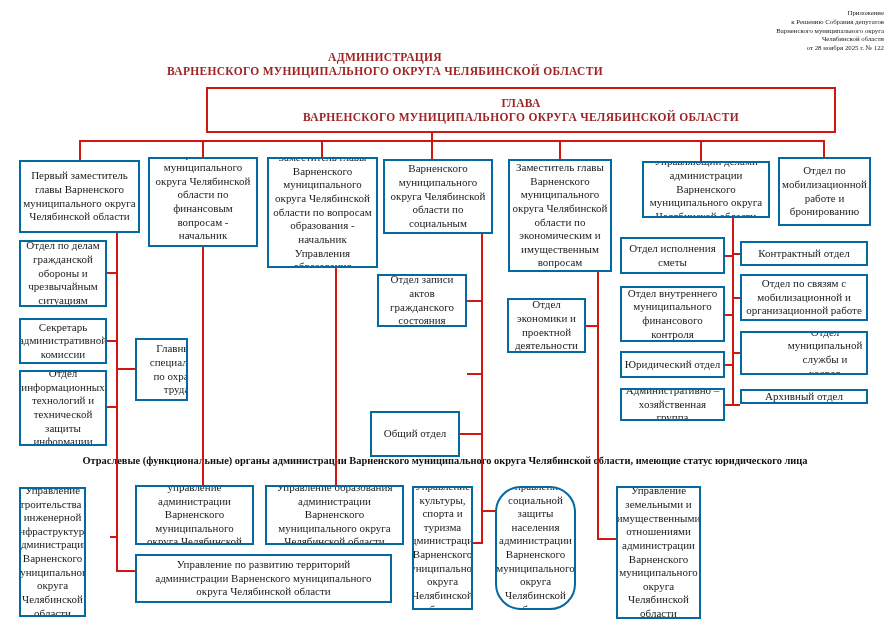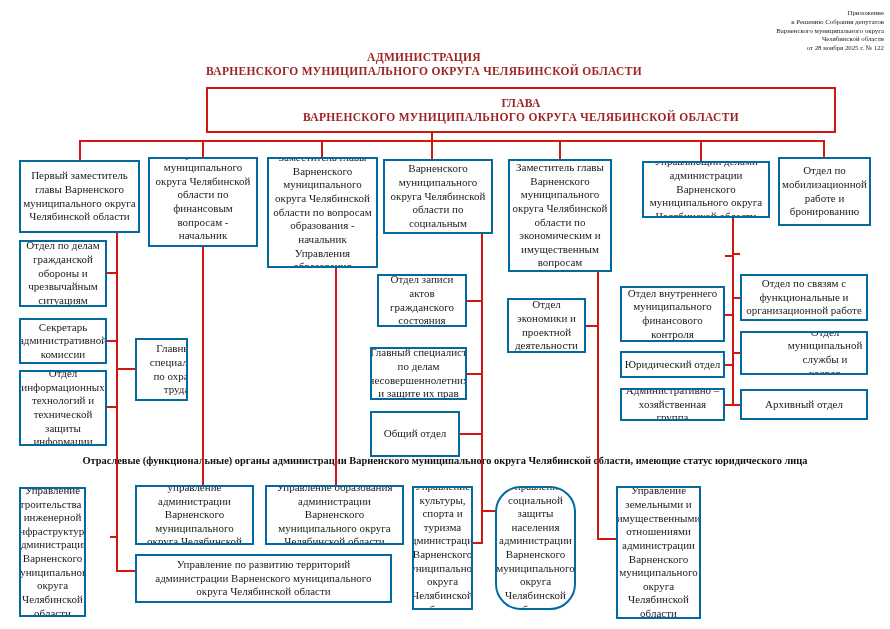--- a/index.html
+++ b/index.html
@@ -12,21 +12,21 @@
   }
   
   #annotation{
     position:absolute;top:9px;right:6px;
     text-align:right;font-size:6.8px;line-height:1.3;color:#222;
   }
   
   #main-title{
     position:absolute;top:51px;left:0;width:770px;
     text-align:center;font-weight:bold;font-size:11.5px;line-height:13.5px;
-    color:#9e2424;letter-spacing:.3px;padding-left:39px;
+    color:#9e2424;letter-spacing:.3px;
   }
   
   #head-box{
     position:absolute;left:206px;top:87px;width:630px;height:46px;
     border:2px solid #d01712;box-sizing:border-box;
     display:flex;flex-direction:column;align-items:center;justify-content:center;
     text-align:center;font-weight:bold;font-size:11.5px;line-height:14px;
     color:#9e2424;letter-spacing:.3px;background:#fff;
   }
   
@@ -62,21 +62,21 @@
   #b-economy-dept      {left:507px; top:298px; width:79px; height:55px;}
   
   #b-budget-execution  {left:620px; top:237px; width:105px; height:37px;}
   #b-internal-control  {left:620px; top:286px; width:105px; height:56px;}
   #b-legal-dept        {left:620px; top:351px; width:105px; height:27px;}
   #b-admin-group       {left:620px; top:388px; width:105px; height:33px;}
   
   #b-contract-dept     {left:740px; top:241px; width:128px; height:25px;}
   #b-public-relations  {left:740px; top:274px; width:128px; height:47px;}
   #b-municipal-service {left:740px; top:331px; width:128px; height:44px;padding-left:44px;}
-  #b-archive           {left:740px; top:389px; width:128px; height:31px;}
+  #b-archive           {left:740px; top:389px; width:128px; height:15px;}
   
   #b-construction      {left:19px;  top:487px; width:67px;  height:130px;}
   #b-finance-dir       {left:135px; top:485px; width:119px; height:60px;}
   #b-territory-dev     {left:135px; top:554px; width:257px; height:49px;text-align:center;}
   #b-education-dir     {left:265px; top:485px; width:139px; height:60px;}
   #b-culture-dir       {left:412px; top:486px; width:61px;  height:124px;}
   #b-social-protection {left:495px; top:486px; width:81px;  height:124px;border-radius:26px;}
   #b-land-property     {left:616px; top:486px; width:85px;  height:133px;}
   
   .hl,.vl{position:absolute;background:#d01712;}
@@ -156,29 +156,30 @@
   <div class="node" id="b-economy-deputy">Заместитель главы Варненского муниципального округа Челябинской области по экономическим и имущественным вопросам</div>
   <div class="node" id="b-admin-manager">Управляющий делами администрации Варненского муниципального округа Челябинской области</div>
   <div class="node" id="b-mobilization">Отдел по мобилизационной работе и бронированию</div>
 
   <div class="node" id="b-civil-defense">Отдел по делам гражданской обороны и чрезвычайным ситуациям</div>
   <div class="node" id="b-commission-secretary">Секретарь административной комиссии</div>
   <div class="node" id="b-it-dept">Отдел информационных технологий и технической защиты информации</div>
   <div class="node" id="b-labor-safety">Главный специалист по охране труда</div>
 
   <div class="node" id="b-zags">Отдел записи актов гражданского состояния</div>
-  <div class="node" id="b-minors-specialist">Главный специалист по делам несовершеннолетних и защите их прав</div>
   <div class="node" id="b-general-dept">Общий отдел</div>
 
   <div class="node" id="b-economy-dept">Отдел экономики и проектной деятельности</div>
 
+  <div class="node" id="b-budget-execution">Отдел исполнения сметы</div>
   <div class="node" id="b-internal-control">Отдел внутреннего муниципального финансового контроля</div>
   <div class="node" id="b-legal-dept">Юридический отдел</div>
   <div class="node" id="b-admin-group">Административно – хозяйственная группа</div>
-  <div class="node" id="b-public-relations">Отдел по связям с функциональные и организационной работе</div>
+  <div class="node" id="b-contract-dept">Контрактный отдел</div>
+  <div class="node" id="b-public-relations">Отдел по связям с мобилизационной и организационной работе</div>
   <div class="node" id="b-municipal-service">Отдел муниципальной службы и кадров</div>
   <div class="node" id="b-archive">Архивный отдел</div>
 
   <div class="node" id="b-construction">Управление строительства и инженерной инфраструктуры администрации Варненского муниципального округа Челябинской области</div>
   <div class="node" id="b-finance-dir">Финансовое управление администрации Варненского муниципального округа Челябинской области</div>
   <div class="node" id="b-territory-dev">Управление по развитию территорий администрации Варненского муниципального округа Челябинской области</div>
   <div class="node" id="b-education-dir">Управление образования администрации Варненского муниципального округа Челябинской области</div>
   <div class="node" id="b-culture-dir">Управление культуры, спорта и туризма администрации Варненского муниципального округа Челябинской области</div>
   <div class="node" id="b-social-protection">Управление социальной защиты населения администрации Варненского муниципального округа Челябинской области</div>
   <div class="node" id="b-land-property">Управление земельными и имущественными отношениями администрации Варненского муниципального округа Челябинской области</div>

